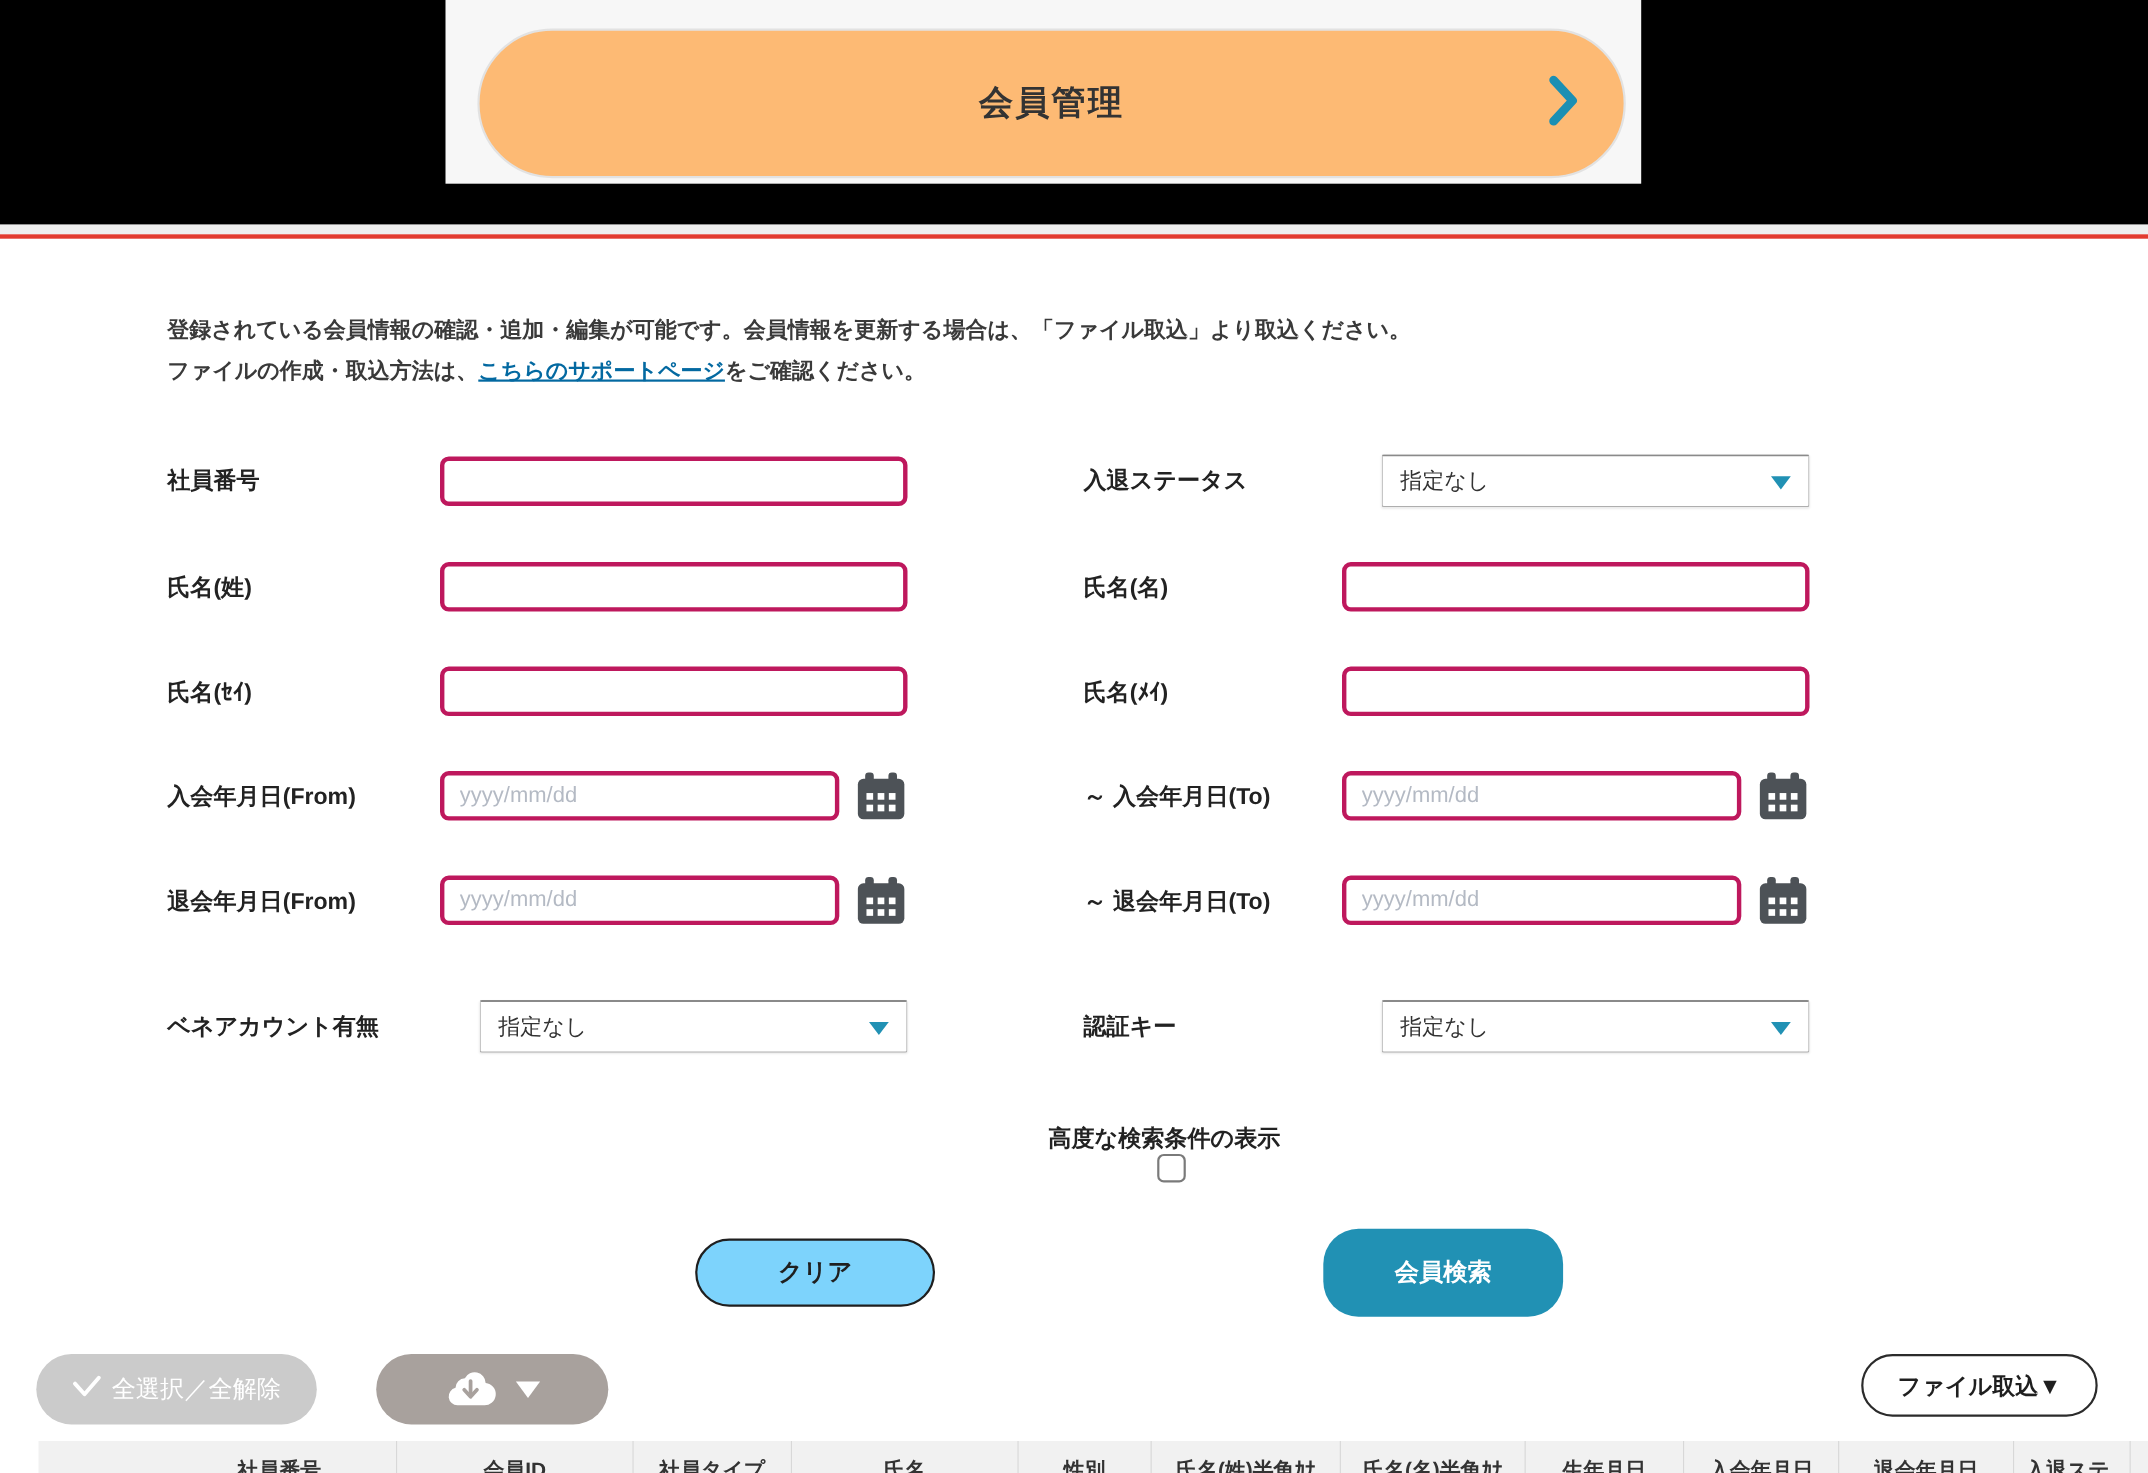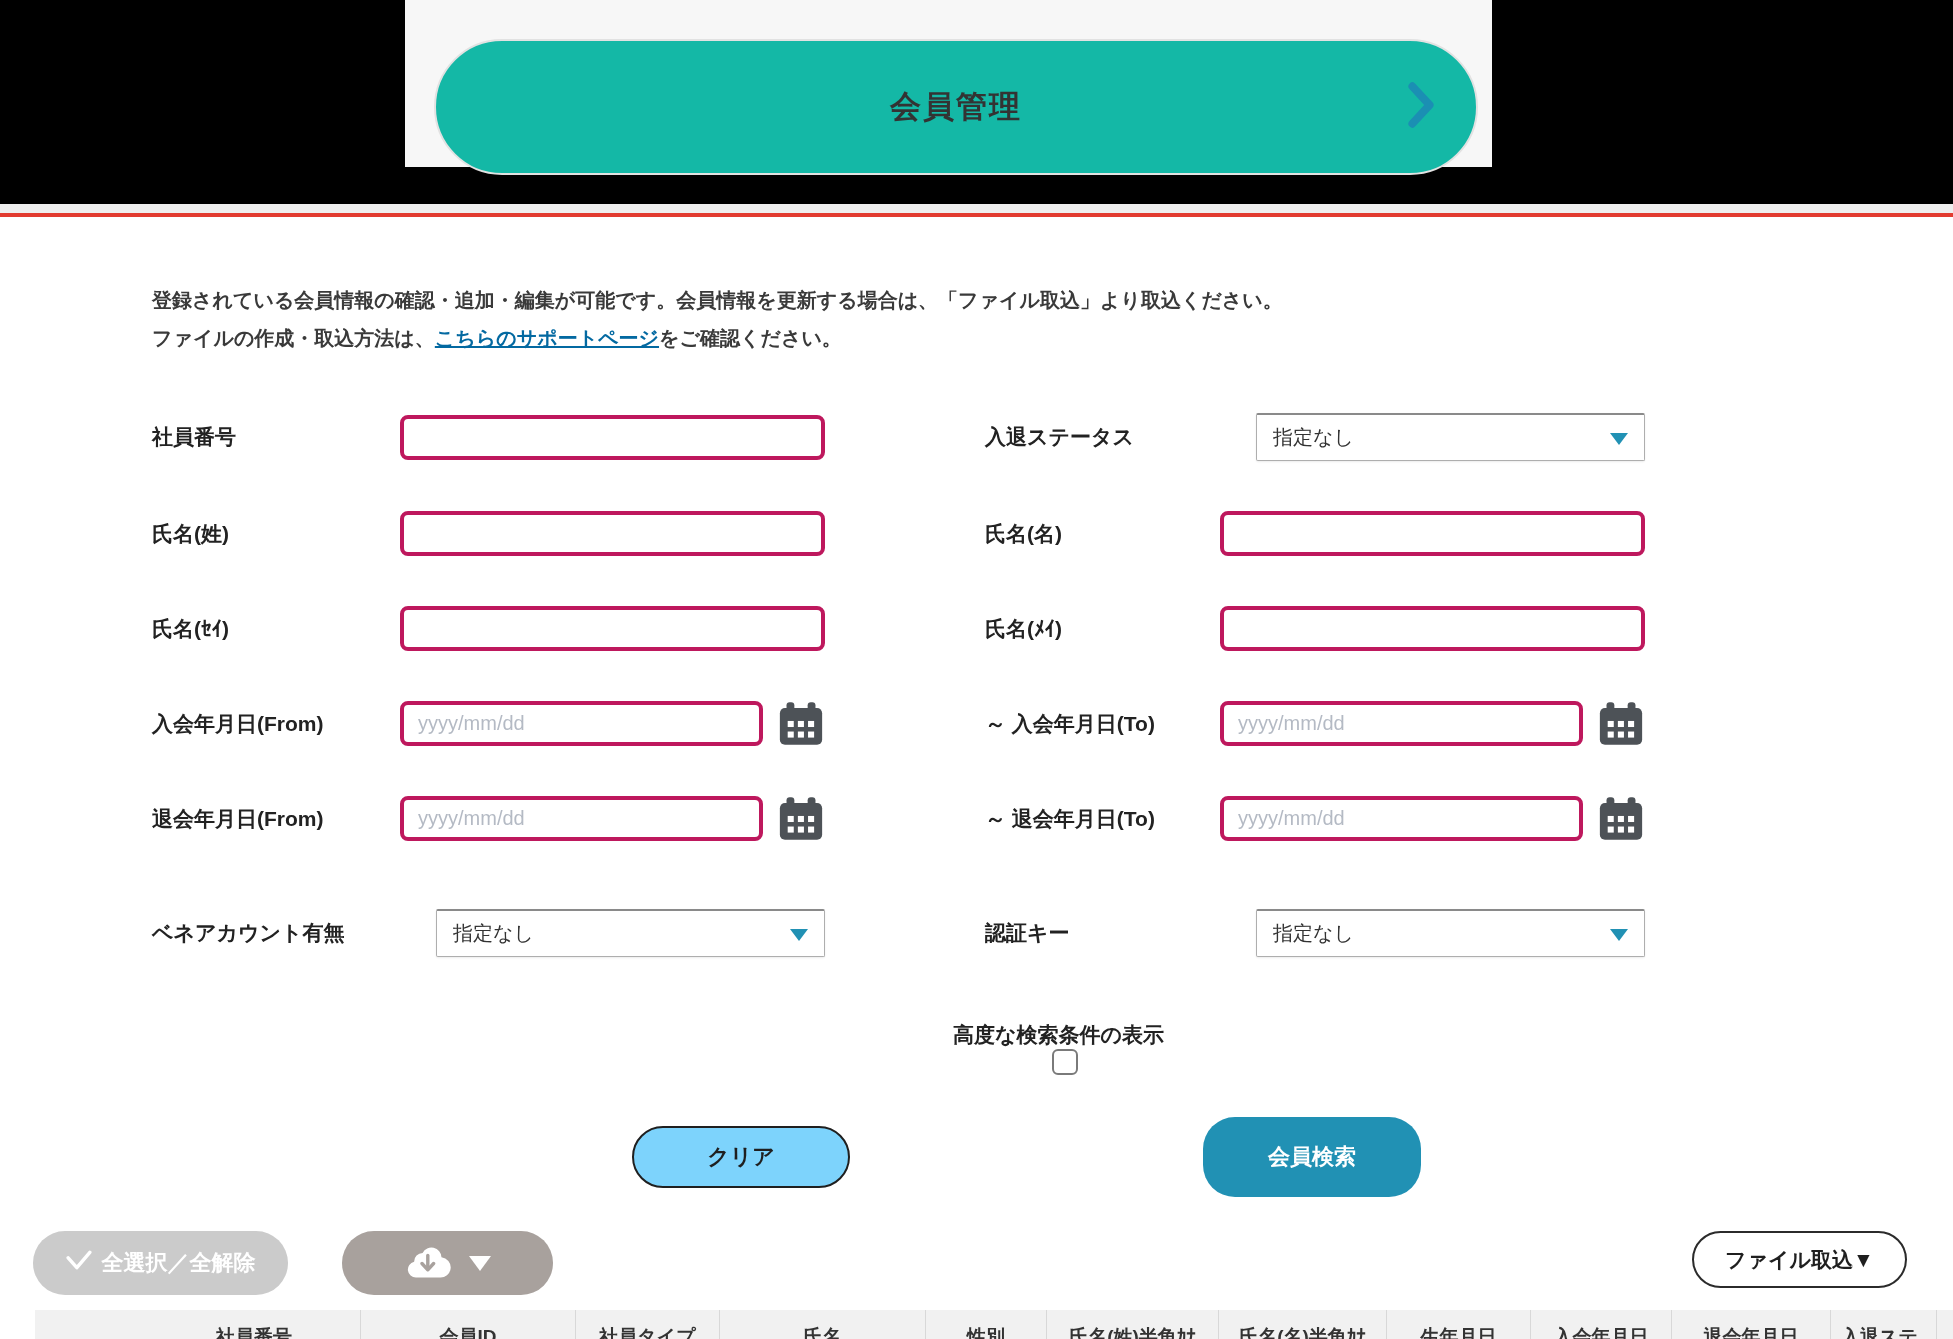--- a/index.html
+++ b/index.html
@@ -2,22 +2,22 @@
 <html><head>
 <meta charset="utf-8">
 <style>
   * { margin:0; padding:0; box-sizing:border-box; }
   html,body { width:1953px; height:1339px; overflow:hidden; background:#fff;
     font-family:"Liberation Sans","DejaVu Sans",sans-serif; }
 
   
   .top-band { position:relative; width:100%; height:204px; background:#000; }
   .top-panel { position:absolute; left:405px; top:0; width:1087px; height:167px; background:#f7f7f7; }
-  .title-pill { position:absolute; left:29px; top:39px; width:1044px; height:136px;
-    background:#14b8a6; border:2px solid #e2e2e2; border-radius:70px;
+  .title-pill { position:absolute; left:29px; top:26px; width:1044px; height:136px;
+    background:#fdba74; border:2px solid #e2e2e2; border-radius:70px;
     display:flex; align-items:center; justify-content:center; cursor:pointer; }
   .title-pill .title-text { font-size:31px; font-weight:700; color:#333; letter-spacing:2px; }
   .title-pill .chev { position:absolute; right:42px; top:50%; transform:translateY(-50%); }
 
   .gray-strip { width:100%; height:9px; background:#efefef; }
   .red-line   { width:100%; height:4px; background:#e23b30; }
 
   
   .content { padding:64px 0 0 152px; }
   .intro { font-size:20px; font-weight:700; color:#3a3a3a; line-height:38px; }
@@ -54,21 +54,21 @@
   .btn-clear { margin-left:480px; width:218px; height:62px; border:2px solid #1f1f1f;
     border-radius:31px; background:#7dd3fc; font-size:22px; font-weight:700; color:#1f1f1f;
     display:flex; align-items:center; justify-content:center; cursor:pointer; }
   .btn-search { margin-left:353px; width:218px; height:80px; border:none;
     border-radius:32px; background:#2191b4; font-size:22px; font-weight:700; color:#ffffff;
     display:flex; align-items:center; justify-content:center; cursor:pointer; }
 
   
   .toolbar { position:relative; height:64px; margin-top:34px; }
   .btn-selall { position:absolute; left:33px; top:0; width:255px; height:64px;
-    background:#cbcbcb; border-radius:32px; color:#fff; font-size:22px; font-weight:700;
+    background:#cbcbcb; border-radius:32px; color:#fff; font-size:22px; font-weight:400;
     display:flex; align-items:center; justify-content:center; gap:10px; cursor:pointer; }
   .btn-cloud { position:absolute; left:342px; top:0; width:211px; height:64px;
     background:#a8a19d; border-radius:32px; display:flex; align-items:center;
     justify-content:center; gap:18px; cursor:pointer; }
   .btn-cloud .caret-w { width:0; height:0; border-left:11px solid transparent;
     border-right:11px solid transparent; border-top:15px solid #fff; }
   .btn-import { position:absolute; right:46px; top:0; width:215px; height:57px;
     background:#fff; border:2px solid #2b2b2b; border-radius:29px; font-size:21px;
     font-weight:700; color:#1f1f1f; display:flex; align-items:center; justify-content:center;
     cursor:pointer; }

